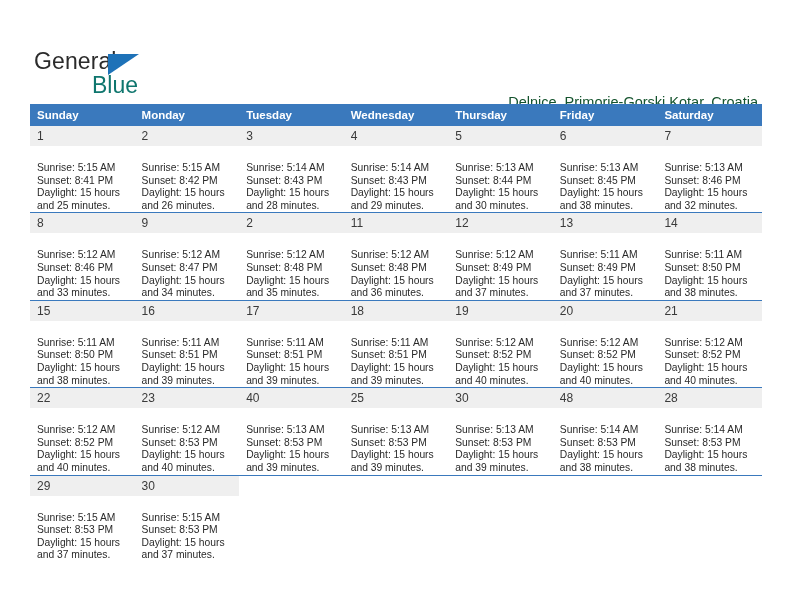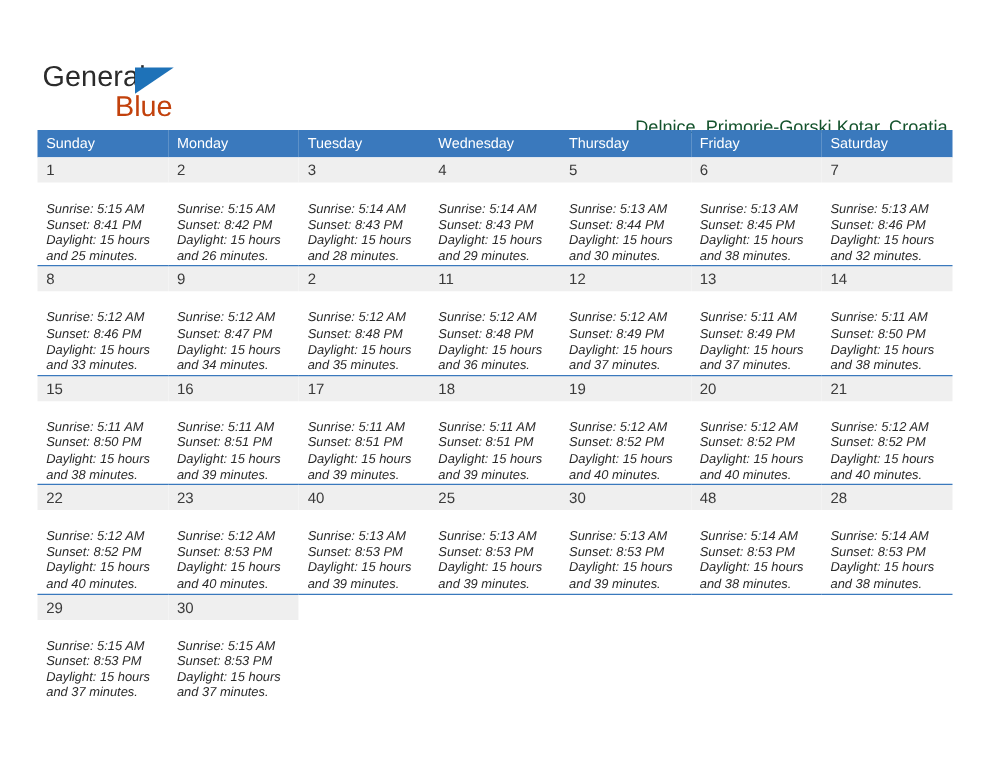--- a/index.html
+++ b/index.html
@@ -55,21 +55,21 @@
     width: 0;
     height: 0;
     border-left: 31px solid #1e72b8;
     border-bottom: 21px solid transparent;
   }
   .logo-blue {
     position: absolute;
     left: 58px;
     top: 24px;
     font-size: 23px;
-    color: #c2410c;
+    color: #0f766e;
     font-family: "Liberation Sans", sans-serif;
     line-height: 25px;
   }
 
   .title {
     position: absolute;
     right: 34px;
     top: 33px;
     font-size: 28px;
     color: #1c1c1c;
@@ -95,21 +95,21 @@
     top: 104px;
     width: 732px;
     border-collapse: collapse;
     table-layout: fixed;
   }
 
   .calendar th {
     background: #3a79bd;
     color: #ffffff;
     font-size: 11.5px;
-    font-weight: normal;
+    font-weight: bold;
     text-align: left;
     padding: 5px 0 5px 7px;
     height: 11px;
     border: none;
   }
 
   .calendar td {
     vertical-align: top;
     padding: 0;
     border: none;
@@ -133,21 +133,20 @@
   }
   .cell-empty .daynum {
     background: #ffffff;
   }
 
   .details {
     padding: 16px 6px 0 7px;
     font-size: 10.3px;
     line-height: 12.6px;
     color: #2a2a2a;
-    font-style: italic;
   }
   .details div {
     white-space: nowrap;
   }
   .details .daylight-line {
     white-space: normal;
   }
 </style>
 </head>
 <body>

